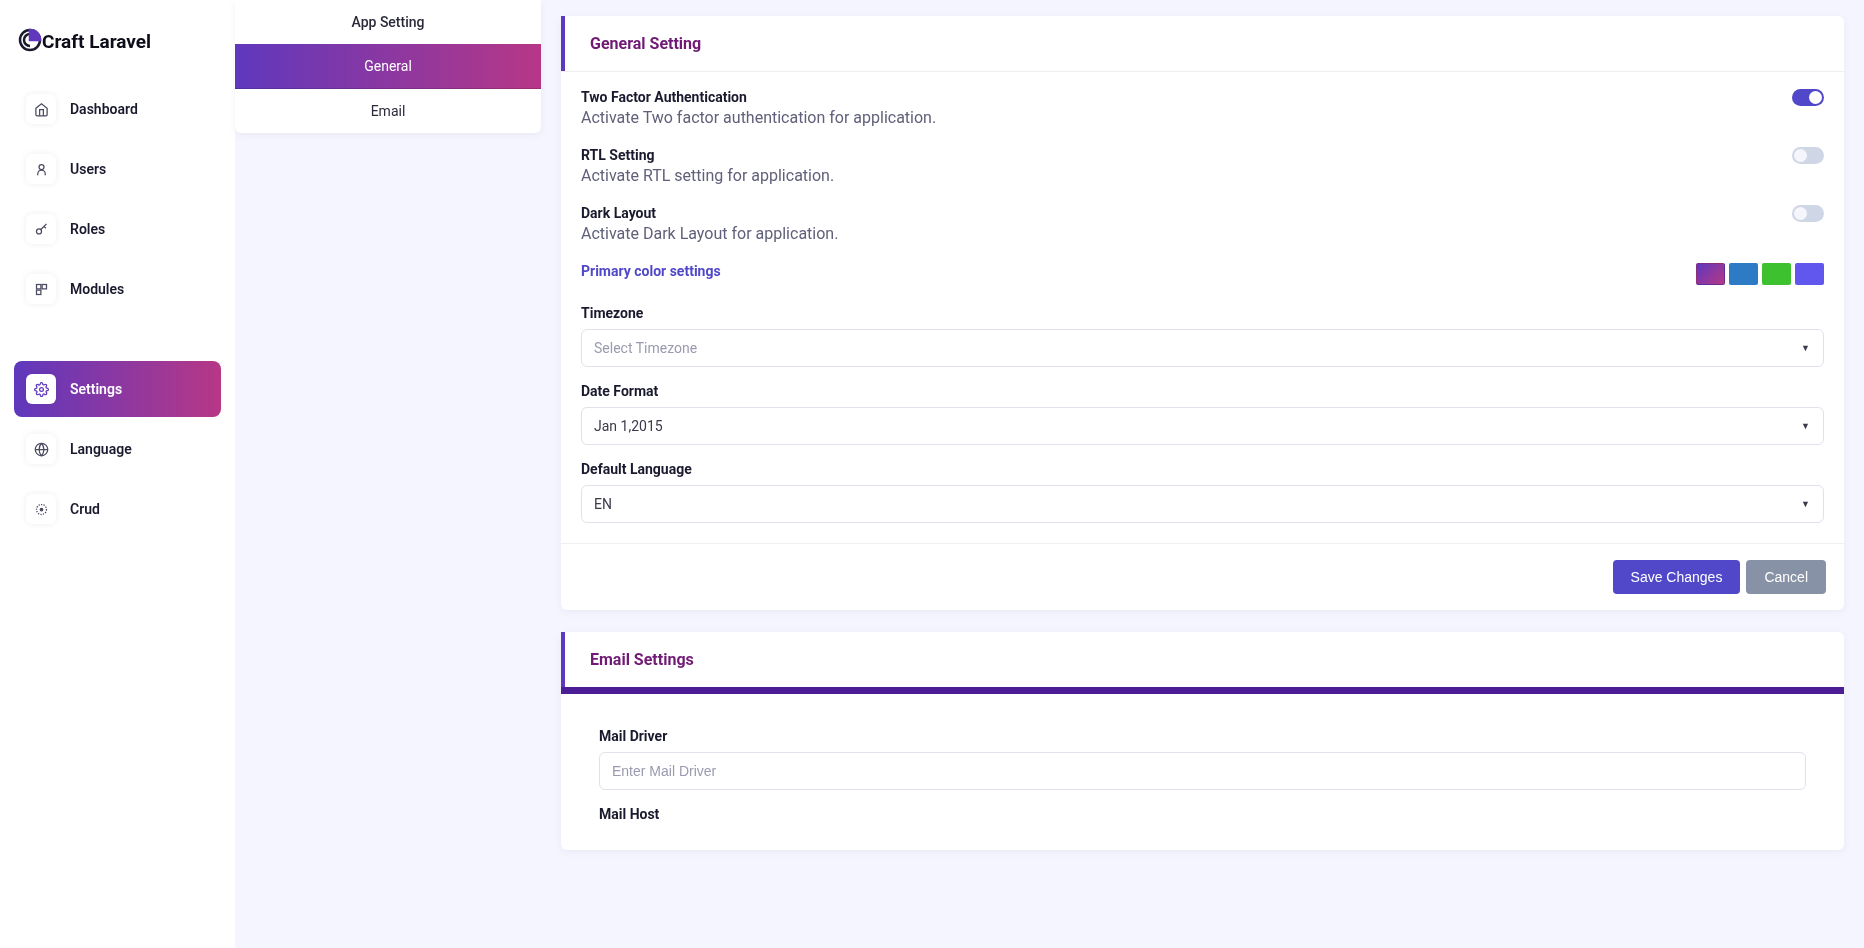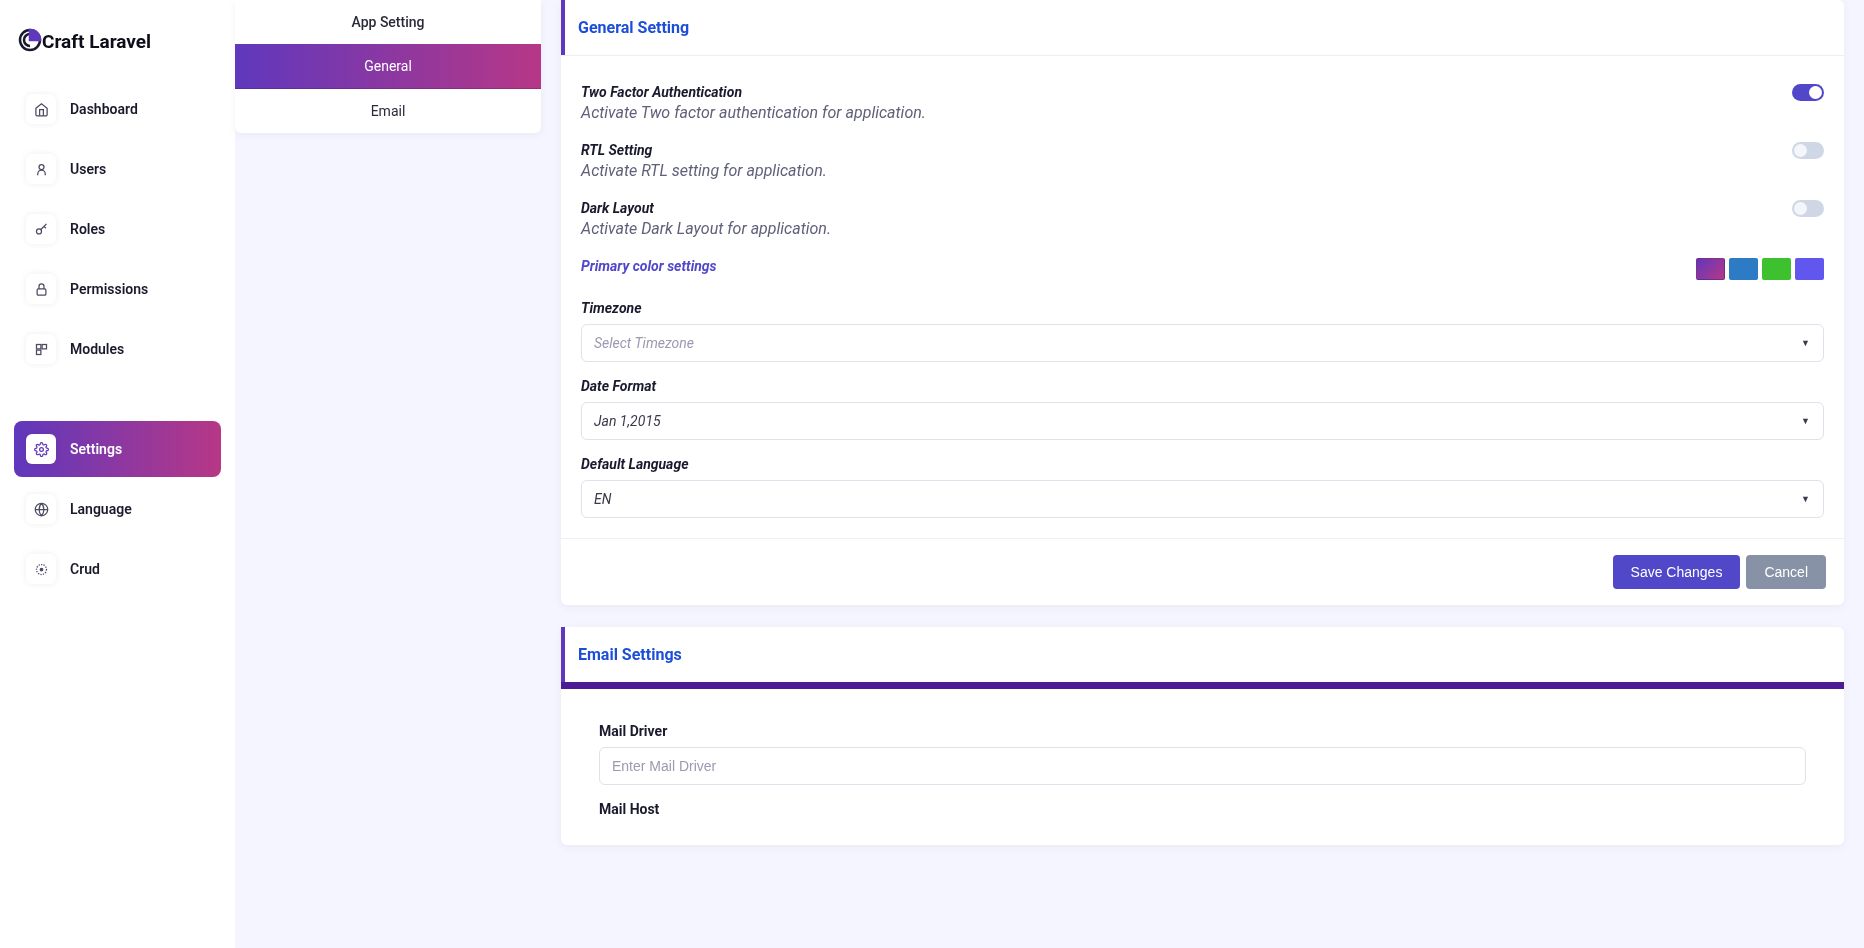--- a/index.html
+++ b/index.html
@@ -98,30 +98,30 @@
       padding: 0 20px 20px 20px;
       min-width: 0;
     }
     .card {
       background: #fff;
       border-radius: 6px;
       box-shadow: 0 2px 10px rgba(20,20,50,0.05);
       margin-bottom: 22px;
     }
     .card-header {
-      padding: 18px 13px;
+      padding: 18px 25px;
       border-left: 4px solid #5f38bd;
       font-size: 16px;
       font-weight: 700;
-      color: #1d4ed8;
+      color: #701a75;
+      margin-top: 16px;
     }
     .card-body {
-      padding: 12px 20px 20px 20px;
+      padding: 1px 20px 20px 20px;
       border-top: 1px solid #eee;
-      font-style: italic;
     }
     .setting-row {
       display: flex;
       justify-content: space-between;
       align-items: flex-start;
       padding: 16px 0 4px 0;
     }
     .setting-title {
       font-weight: 700;
       color: #1a1a2e;
@@ -260,29 +260,20 @@
           <svg viewBox="0 0 24 24" fill="none" stroke-width="2">
             <circle cx="8" cy="15" r="4"></circle>
             <path d="M11 12l9-9m-4 4l3 3"></path>
           </svg>
         </span>
       <span>Roles</span>
     </div>
     <div class="nav-item">
       <span class="icon-wrap">
           <svg viewBox="0 0 24 24" fill="none" stroke-width="2">
-            <rect x="5" y="11" width="14" height="10" rx="2"></rect>
-            <path d="M8 11V7a4 4 0 0 1 8 0v4"></path>
-          </svg>
-        </span>
-      <span>Permissions</span>
-    </div>
-    <div class="nav-item">
-      <span class="icon-wrap">
-          <svg viewBox="0 0 24 24" fill="none" stroke-width="2">
             <rect x="4" y="4" width="7" height="7"></rect>
             <rect x="13" y="4" width="7" height="7"></rect>
             <rect x="4" y="13" width="7" height="7"></rect>
           </svg>
         </span>
       <span>Modules</span>
     </div>
     <div class="nav-item active">
       <span class="icon-wrap">
           <svg viewBox="0 0 24 24" fill="none" stroke-width="2">

